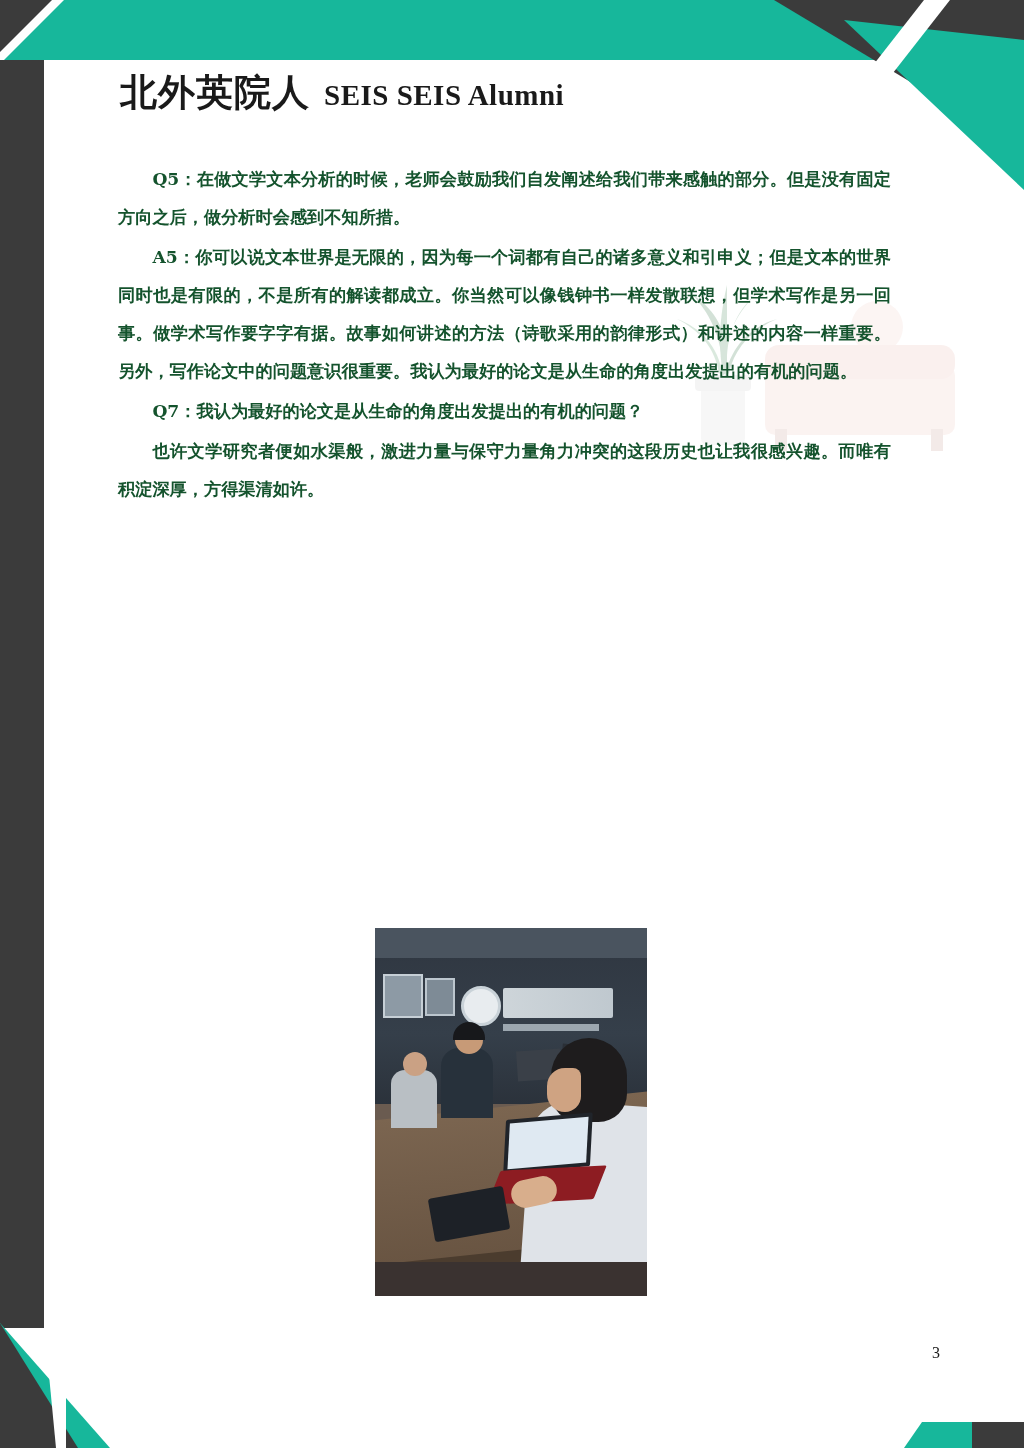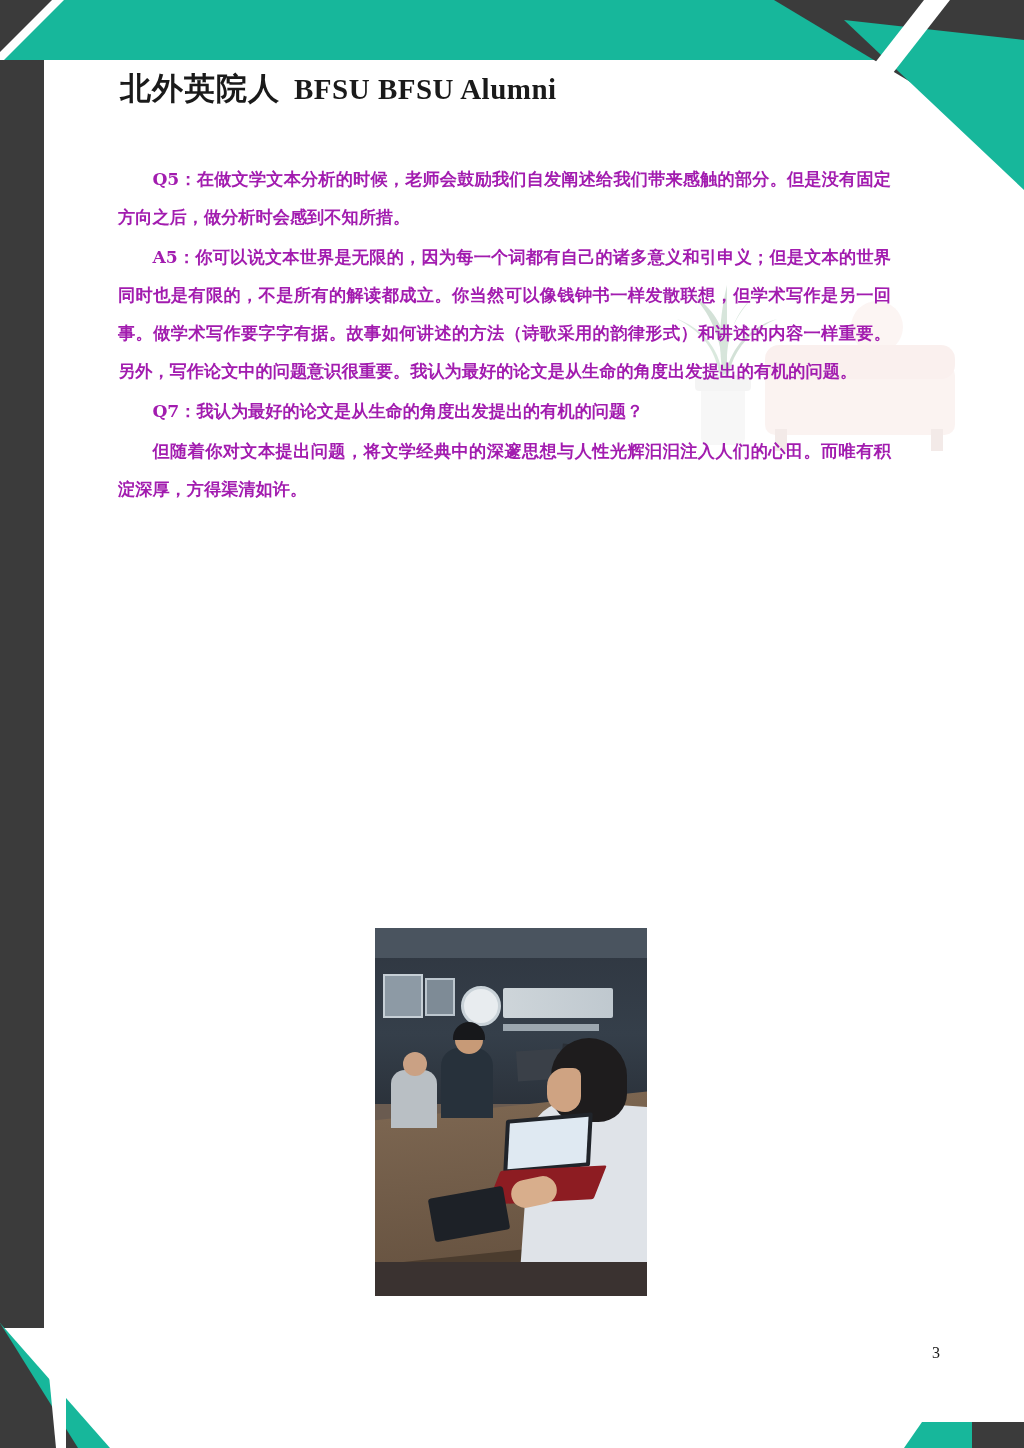--- a/index.html
+++ b/index.html
@@ -123,21 +123,21 @@
     left: 120px;
     width: 800px;
     height: 56px;
     display: flex;
     align-items: baseline;
     gap: 14px;
   }
   .header-cn {
     font-family: "DejaVu Serif", serif;
     font-weight: bold;
-    font-size: 31px;
+    font-size: 37px;
     color: #1a1a1a;
     letter-spacing: 1px;
   }
   .header-en {
     font-family: "Liberation Serif", serif;
     font-weight: bold;
     font-size: 29px;
     color: #1a1a1a;
     letter-spacing: 0.5px;
   }
@@ -147,21 +147,21 @@
     position: absolute;
     top: 160px;
     left: 118px;
     width: 790px;
   }
   p {
     margin: 0 17px 2px 0;
     font-family: "DejaVu Serif", serif;
     font-size: 17.2px;
     line-height: 38px;
-    color: #a21caf;
+    color: #14532d;
     text-align: justify;
     text-indent: 2em;
     position: relative;
     z-index: 2;
   }
   p.q {
     font-weight: bold;
   }
   p.a {
     font-weight: bold;
@@ -403,28 +403,28 @@
   <path d="M108 160 C108 120 92 96 78 80 C96 92 110 110 112 138 Z" fill="#6f9e7d"></path>
   <path d="M108 160 C108 118 126 94 142 78 C124 94 114 112 112 140 Z" fill="#7fae8c"></path>
   <path d="M108 162 C104 130 84 112 62 104 C86 116 100 134 104 158 Z" fill="#87b995"></path>
   <path d="M110 162 C116 128 140 110 162 104 C138 114 120 132 114 158 Z" fill="#6f9e7d"></path>
   <path d="M108 160 C102 124 106 96 112 70 C112 98 112 130 112 158 Z" fill="#7cab89"></path>
   <circle cx="262" cy="112" r="26" fill="#f0cfc8" opacity="0.7"></circle>
 </svg>
 
 <div class="header">
   <span class="header-cn">北外英院人</span>
-  <span class="header-en">BFSU BFSU Alumni</span>
+  <span class="header-en">SEIS SEIS Alumni</span>
 </div>
 
 <div class="content">
   <p class="q">Q5：在做文学文本分析的时候，老师会鼓励我们自发阐述给我们带来感触的部分。但是没有固定方向之后，做分析时会感到不知所措。</p>
   <p class="a">A5：你可以说文本世界是无限的，因为每一个词都有自己的诸多意义和引申义；但是文本的世界同时也是有限的，不是所有的解读都成立。你当然可以像钱钟书一样发散联想，但学术写作是另一回事。做学术写作要字字有据。故事如何讲述的方法（诗歌采用的韵律形式）和讲述的内容一样重要。另外，写作论文中的问题意识很重要。我认为最好的论文是从生命的角度出发提出的有机的问题。</p>
   <p class="q">Q7：我认为最好的论文是从生命的角度出发提出的有机的问题？</p>
-  <p class="a">但随着你对文本提出问题，将文学经典中的深邃思想与人性光辉汩汩注入人们的心田。而唯有积淀深厚，方得渠清如许。</p>
+  <p class="a">也许文学研究者便如水渠般，激进力量与保守力量角力冲突的这段历史也让我很感兴趣。而唯有积淀深厚，方得渠清如许。</p>
 </div>
 
 <div class="photo-wrap">
   <div class="photo">
     <div class="ph-wall"></div>
     <div class="ph-wall-light"></div>
     <div class="ph-frame1"></div>
     <div class="ph-frame2"></div>
     <div class="ph-logo"></div>
     <div class="ph-logo-text"></div>

